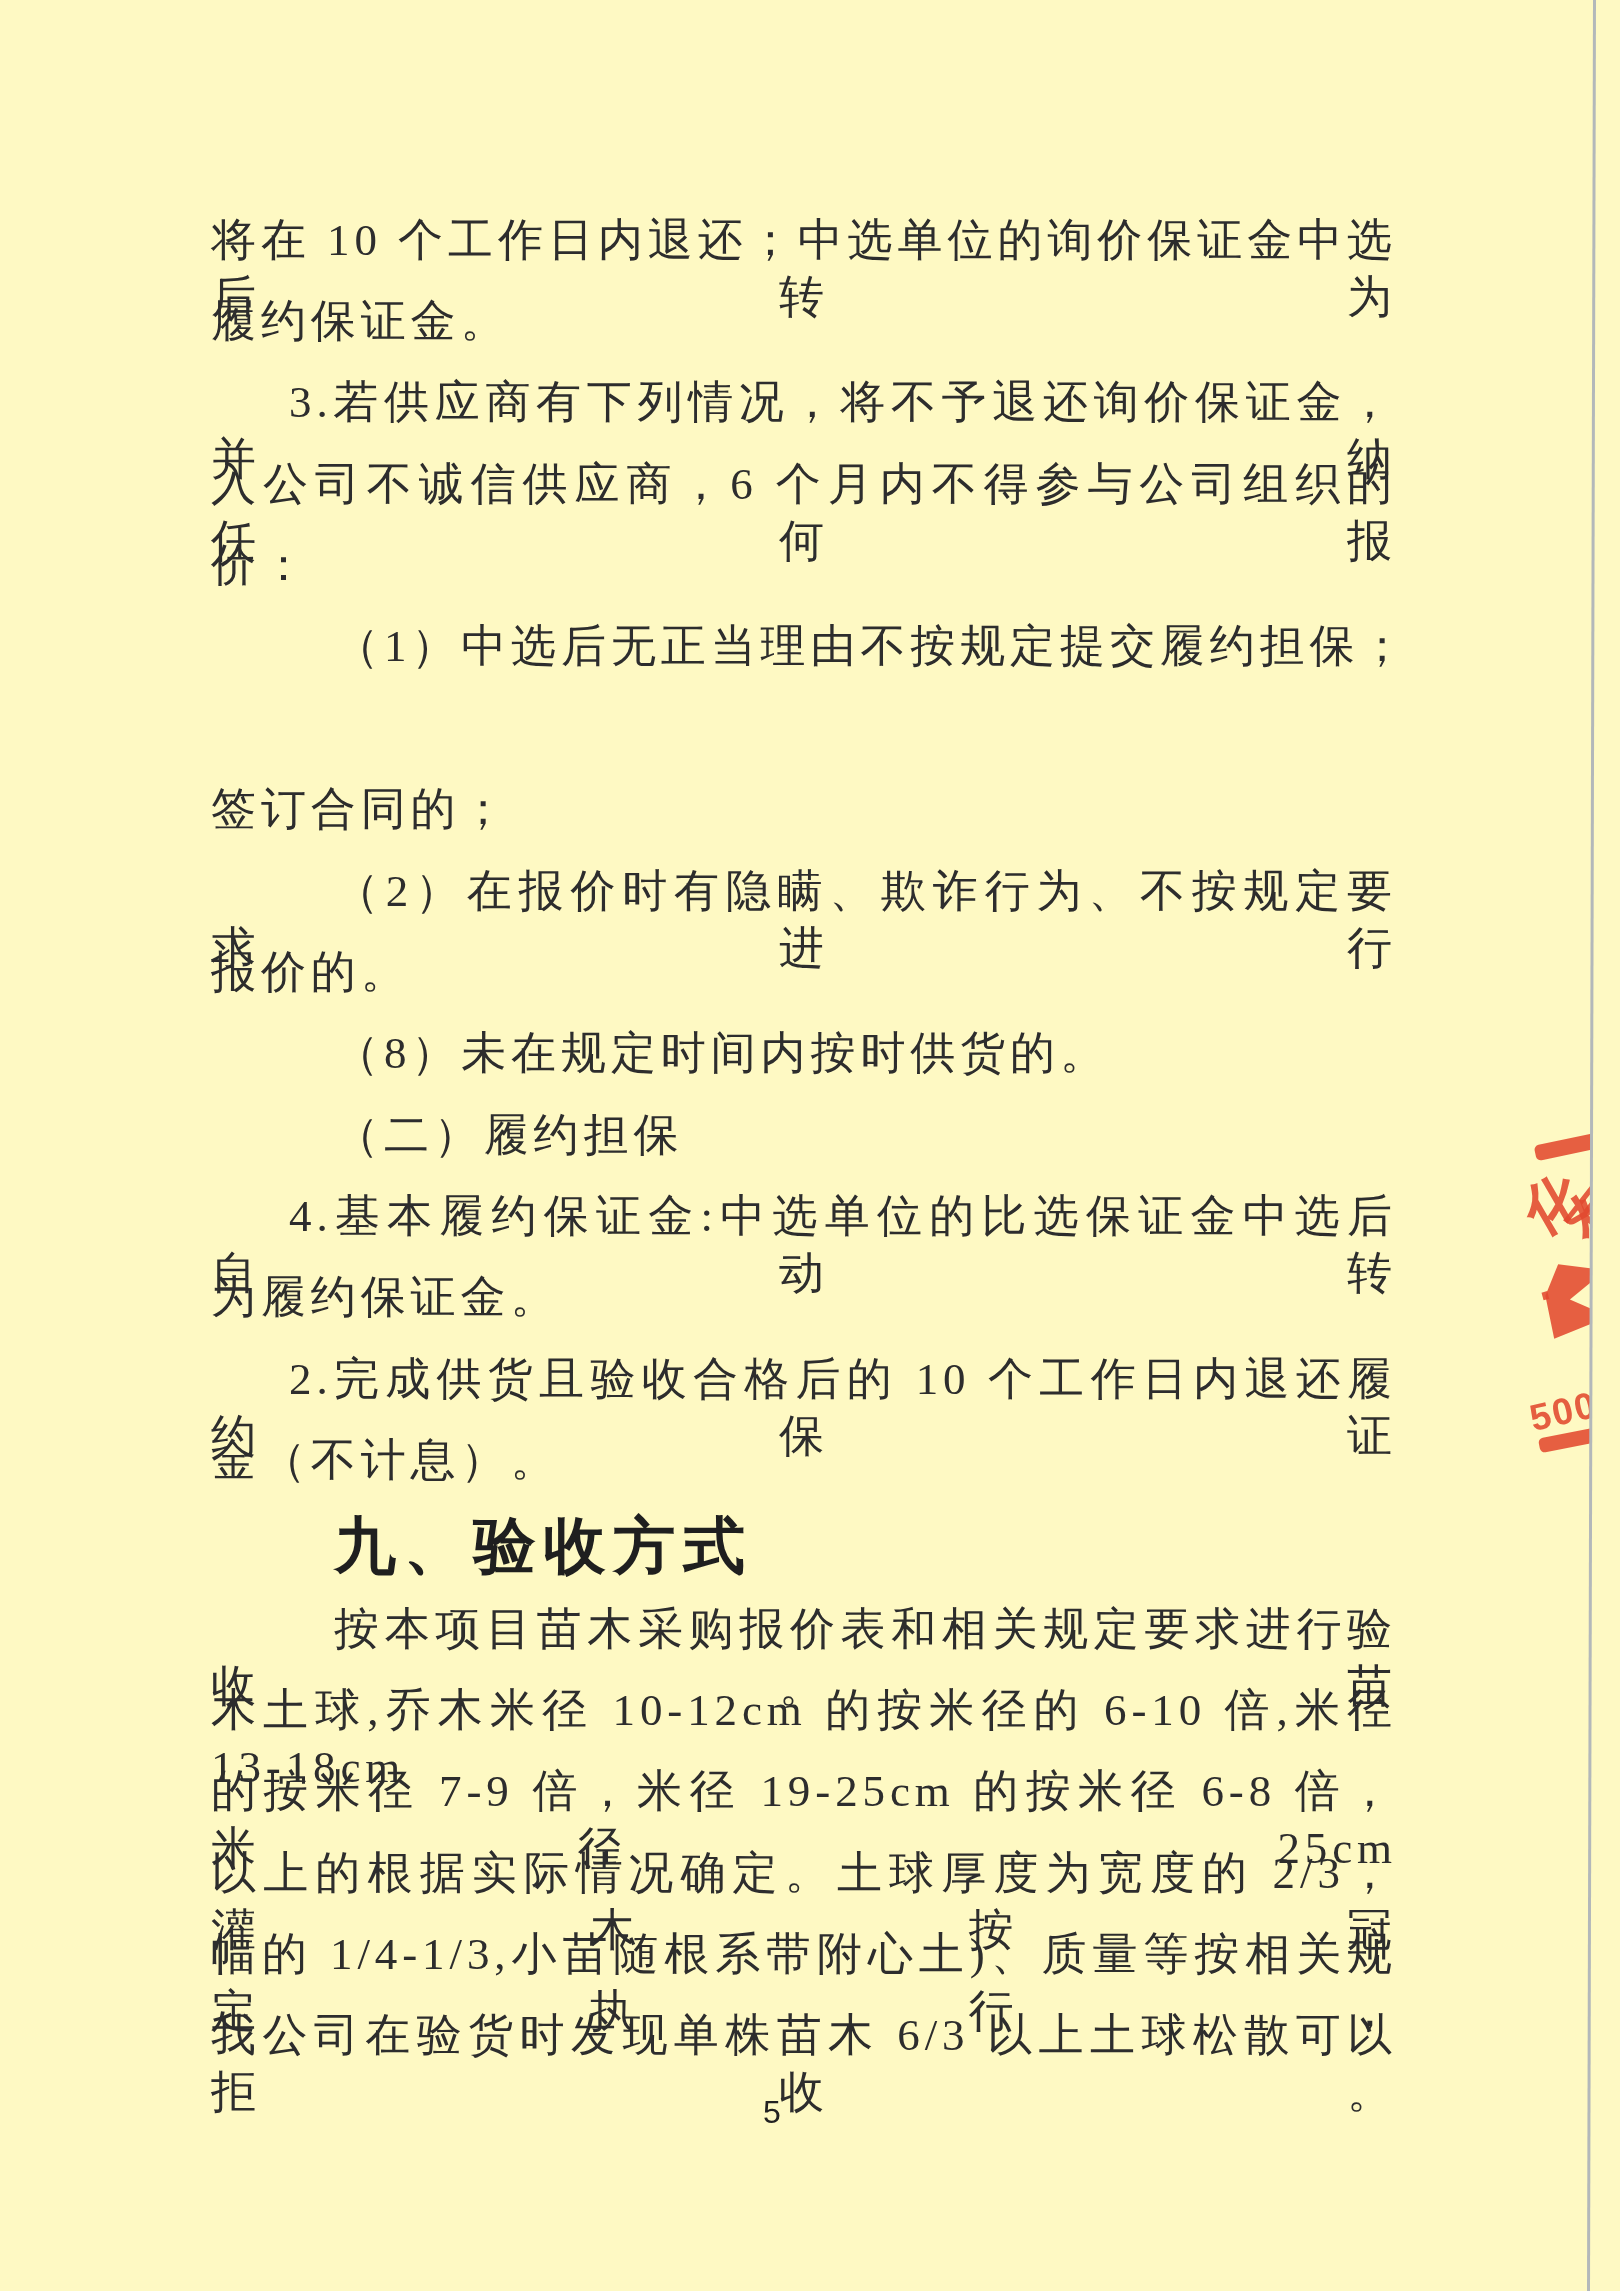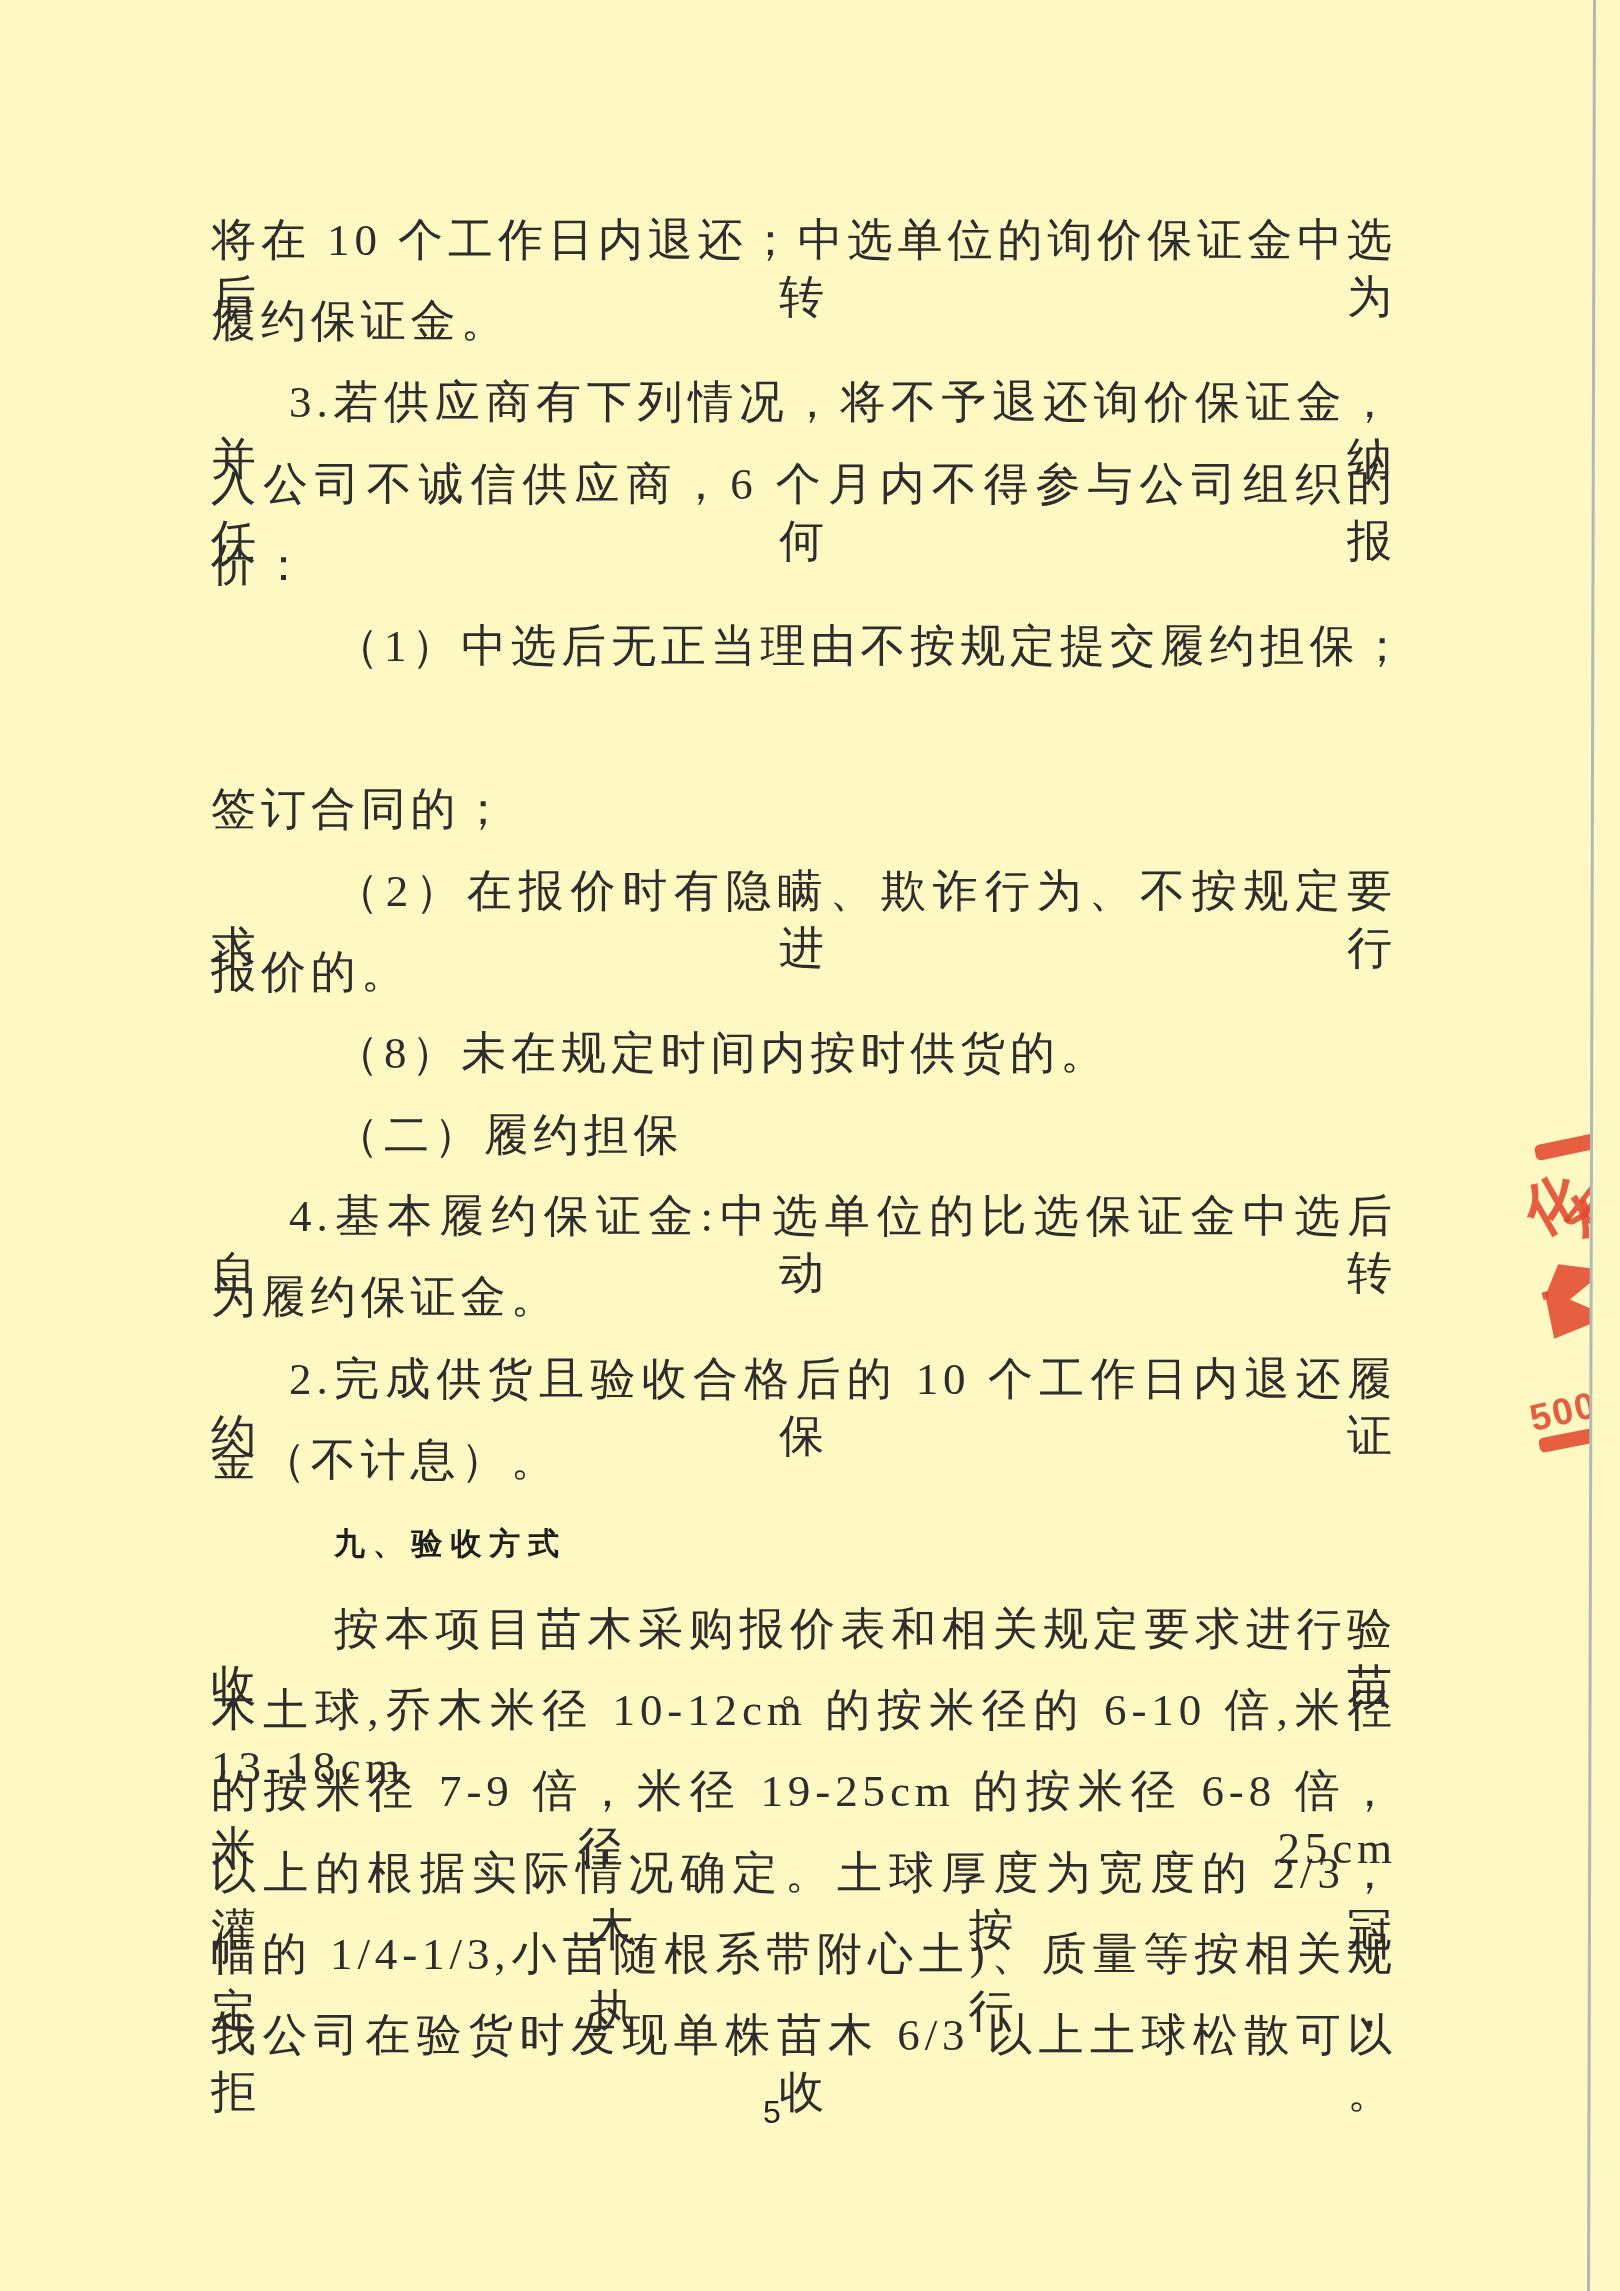--- a/index.html
+++ b/index.html
@@ -24,23 +24,23 @@
     color:#2d2d2d;
   }
   .just{
     white-space:normal;
     text-align:justify;
     text-align-last:justify;
   }
   .num{ text-indent:78px; }
   .item{ text-indent:123px; }
   .heading{
-    font-family:Liberation Mono, monospace;
+    font-family:Liberation Sans, sans-serif;
     font-weight:700;
-    font-size:31px;
+    font-size:62px;
     letter-spacing:7.8px;
     color:#1f1f1f;
   }
   .pagenum{
     position:absolute;
     left:763px;top:2094px;
     font-size:32px;
     font-family:"Liberation Sans","DejaVu Sans",sans-serif;
     color:#222;
   }

